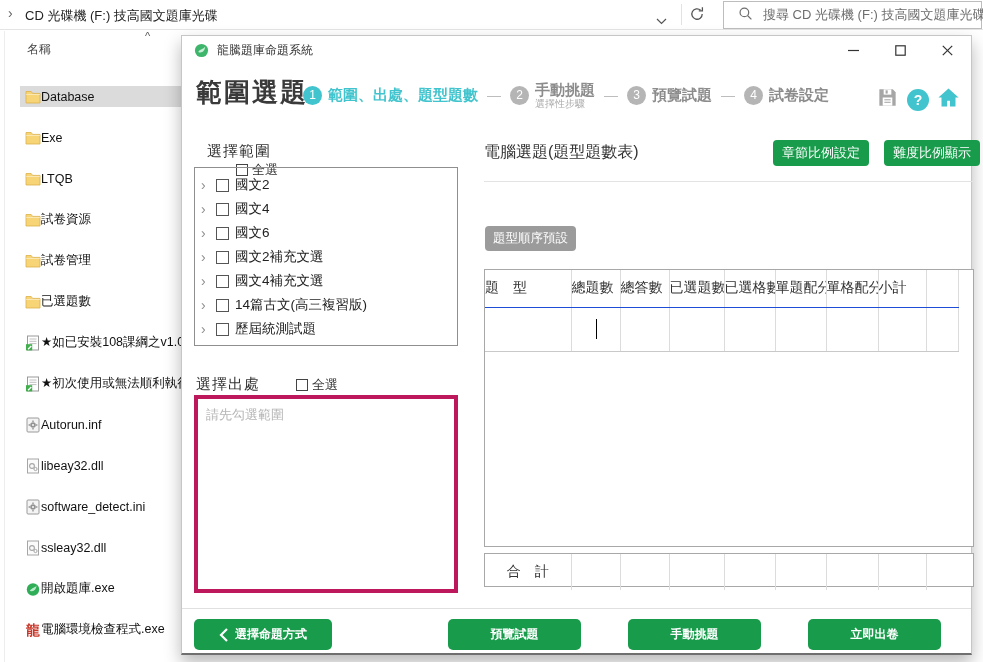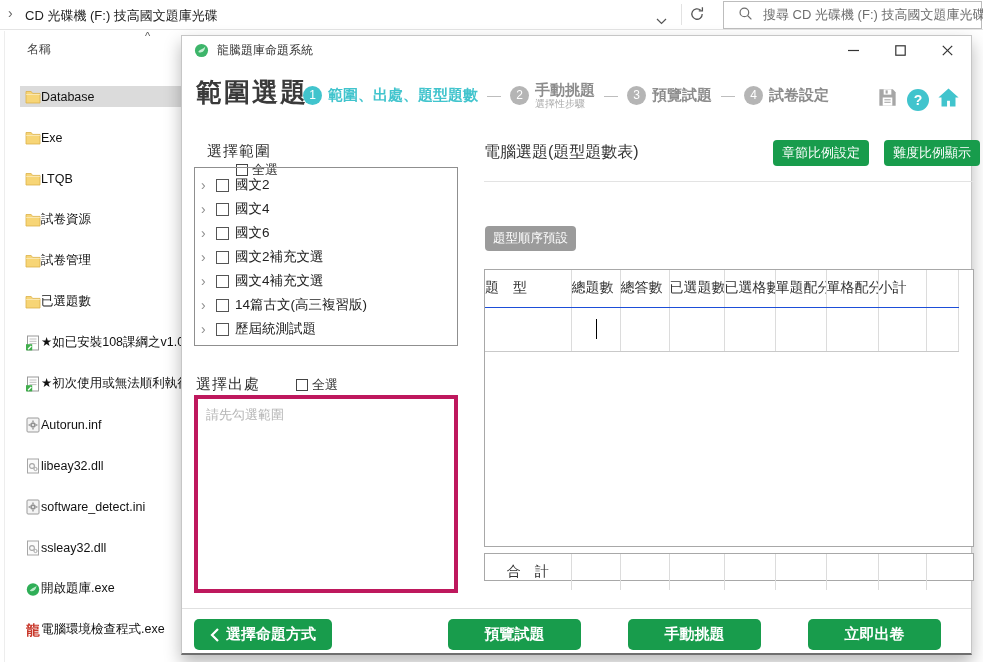--- a/index.html
+++ b/index.html
@@ -73,28 +73,28 @@
   .order-badge{position:absolute;left:303px;top:190px;background:#9b9b9b;color:#fff;font-size:12.5px;
     border-radius:4px;padding:4px 8px;border:none;}
 
   .table-wrap{position:absolute;left:302px;top:233px;width:490px;height:278px;border:1px solid #a8a8a8;background:#fff;}
   .qtable{border-collapse:collapse;table-layout:fixed;width:473px;font-size:14px;color:#333;}
   .qtable th{height:37px;font-weight:normal;border-right:1px solid #dcdcdc;border-bottom:1px solid #1d4ed8;
     text-align:left;overflow:hidden;white-space:nowrap;padding:0;}
   .qtable td{height:44px;border-right:1px solid #dcdcdc;border-bottom:1px solid #c9c9c9;padding:0;vertical-align:middle;}
   .caret{display:inline-block;width:1px;height:20px;background:#000;margin-left:24px;vertical-align:middle;}
 
-  .total-strip{position:absolute;left:302px;top:517px;width:490px;height:28px;border:1px solid #a8a8a8;background:#fff;}
+  .total-strip{position:absolute;left:302px;top:517px;width:490px;height:34px;border:1px solid #a8a8a8;background:#fff;}
   .ttable{border-collapse:collapse;table-layout:fixed;width:100%;height:36px;font-size:14px;color:#333;}
   .ttable td{border-right:1px solid #dcdcdc;text-align:center;padding:0;}
   .ttable td:last-child{border-right:none;}
 
   .footer-sep{position:absolute;left:0;top:572px;width:100%;height:1px;background:#e0e0e0;}
   .fbtn{position:absolute;top:583px;height:31px;background:#189c4c;color:#fff;border:none;border-radius:5px;
-    font-size:15px;font-weight:bold;display:flex;align-items:center;justify-content:center;
+    font-size:12px;font-weight:bold;display:flex;align-items:center;justify-content:center;
     font-family:"Liberation Sans","DejaVu Sans",sans-serif;gap:7px;}
   .fbtn.back{left:12px;width:138px;}
   .fbtn.preview{left:266px;width:133px;}
   .fbtn.manual{left:446px;width:133px;}
   .fbtn.generate{left:626px;width:133px;}
 </style>
 </head>
 <body>
 
 <div class="screen">

